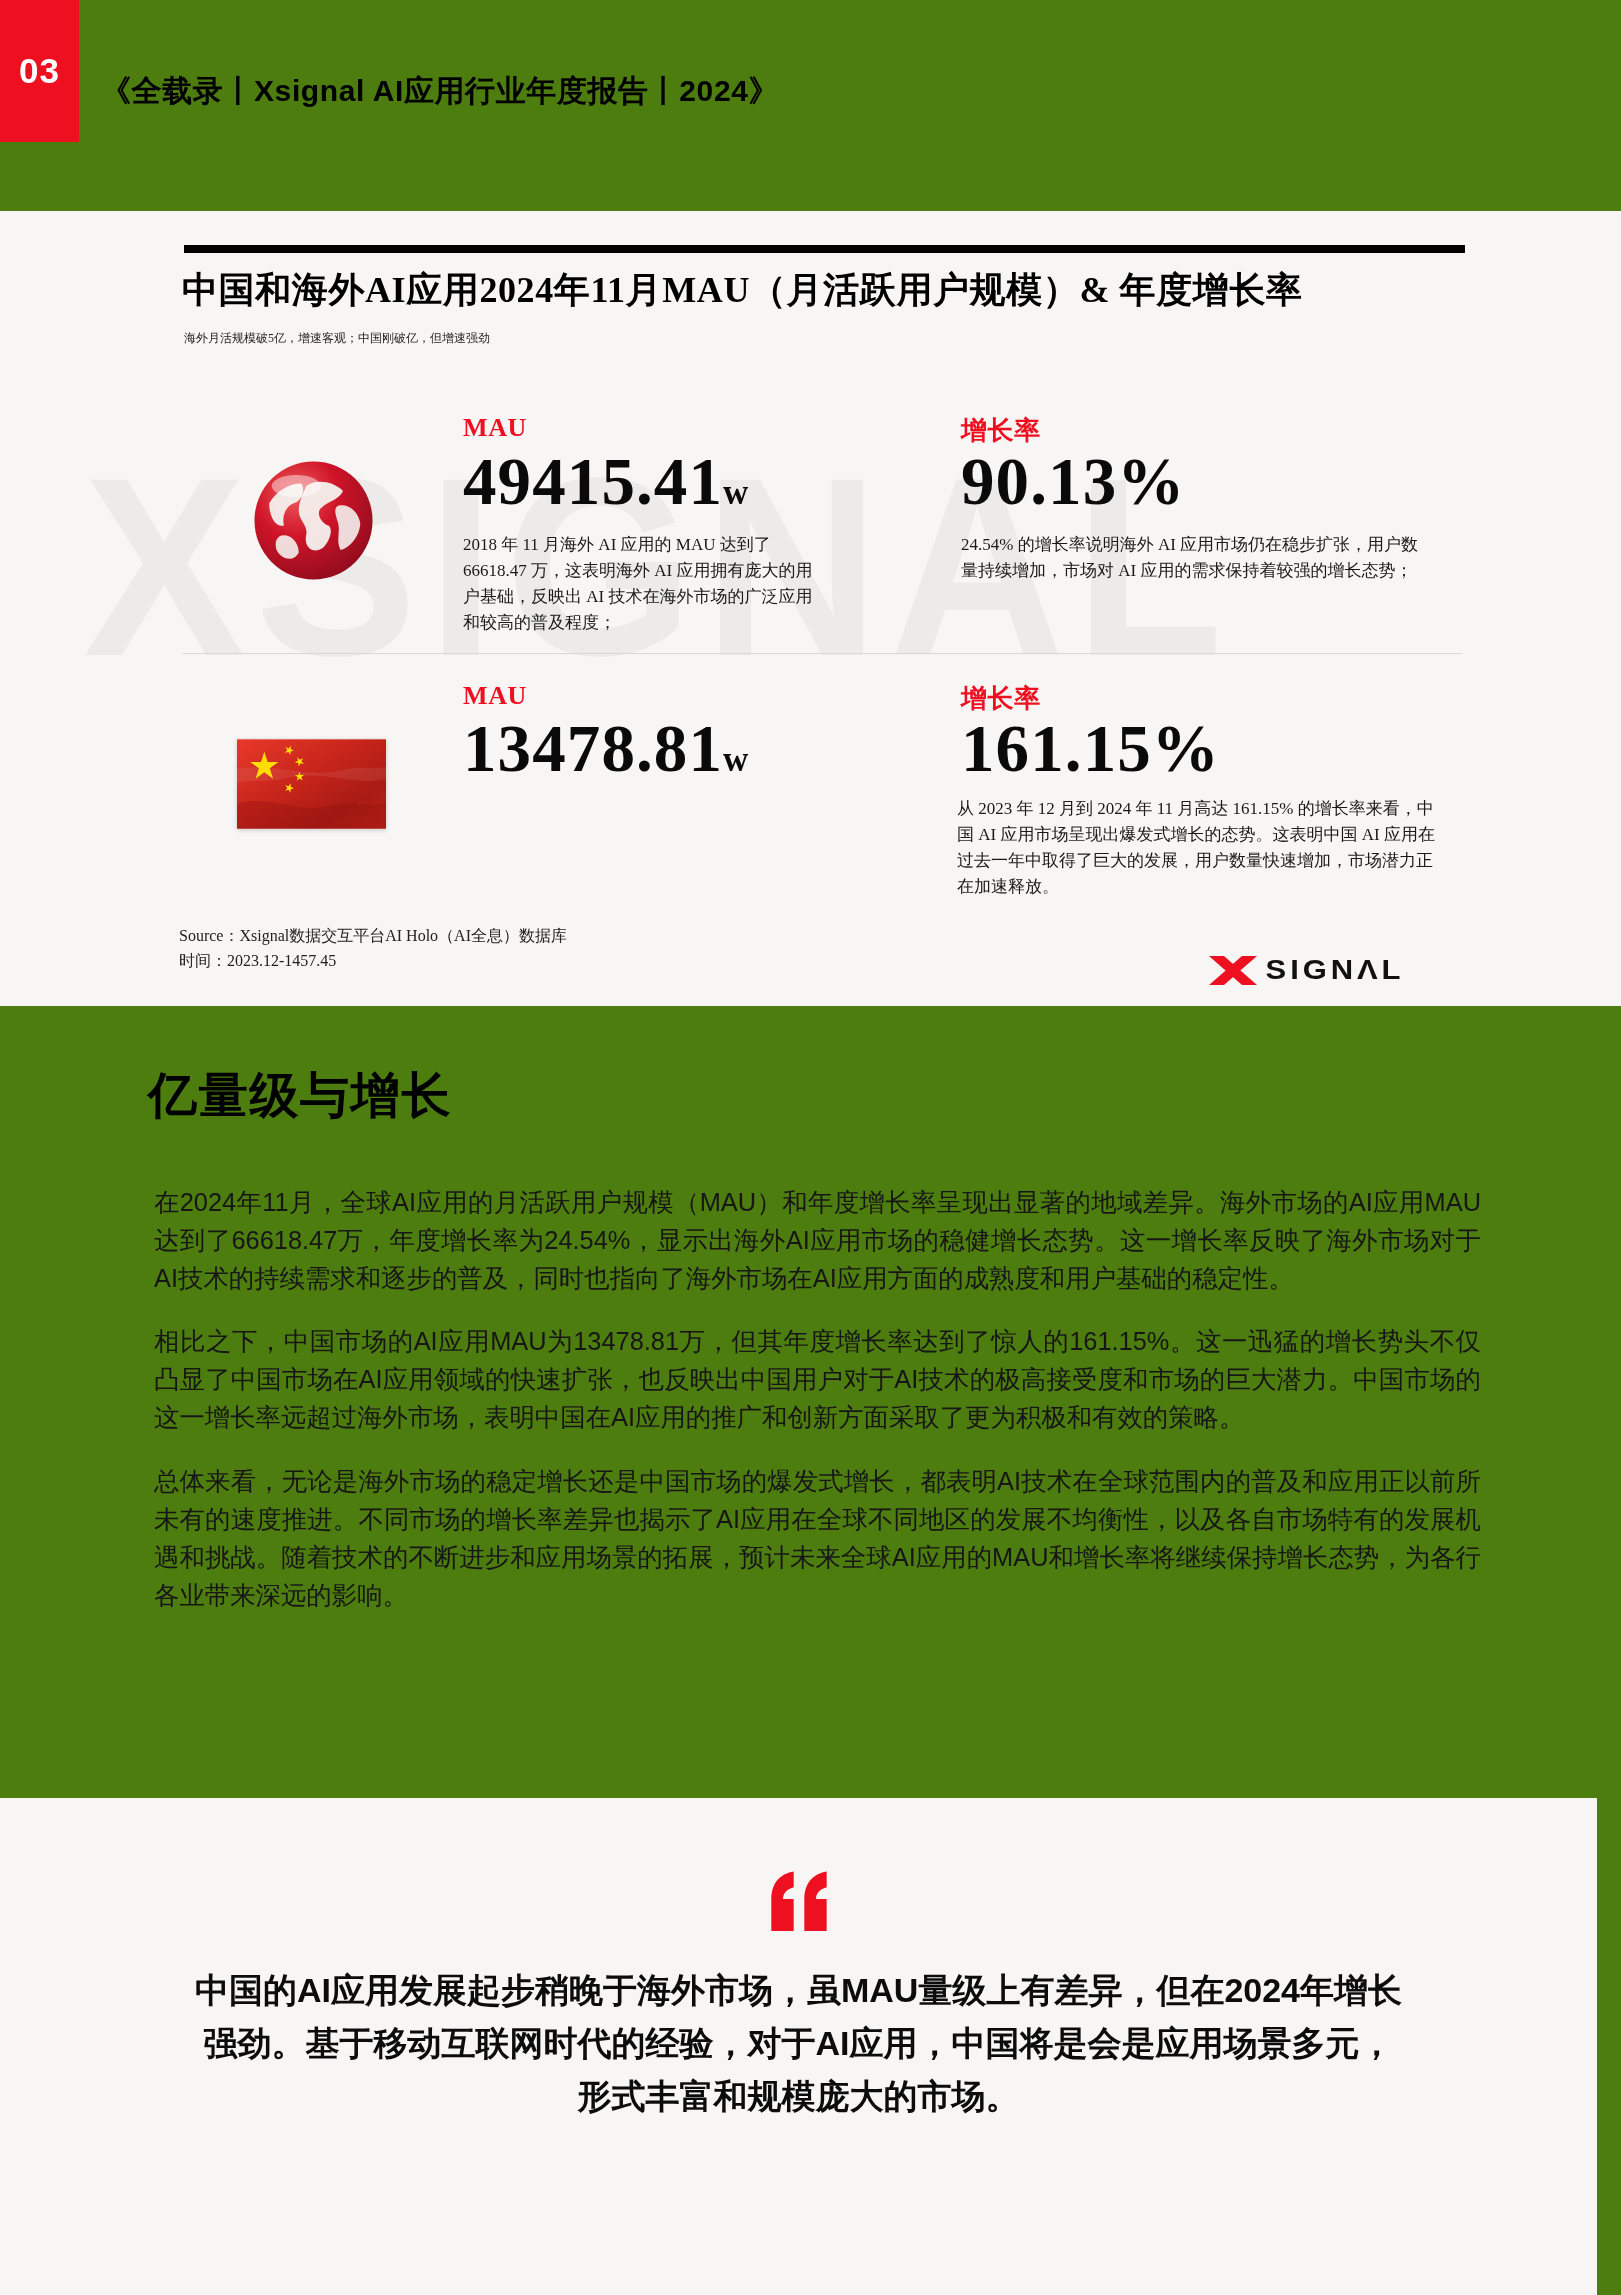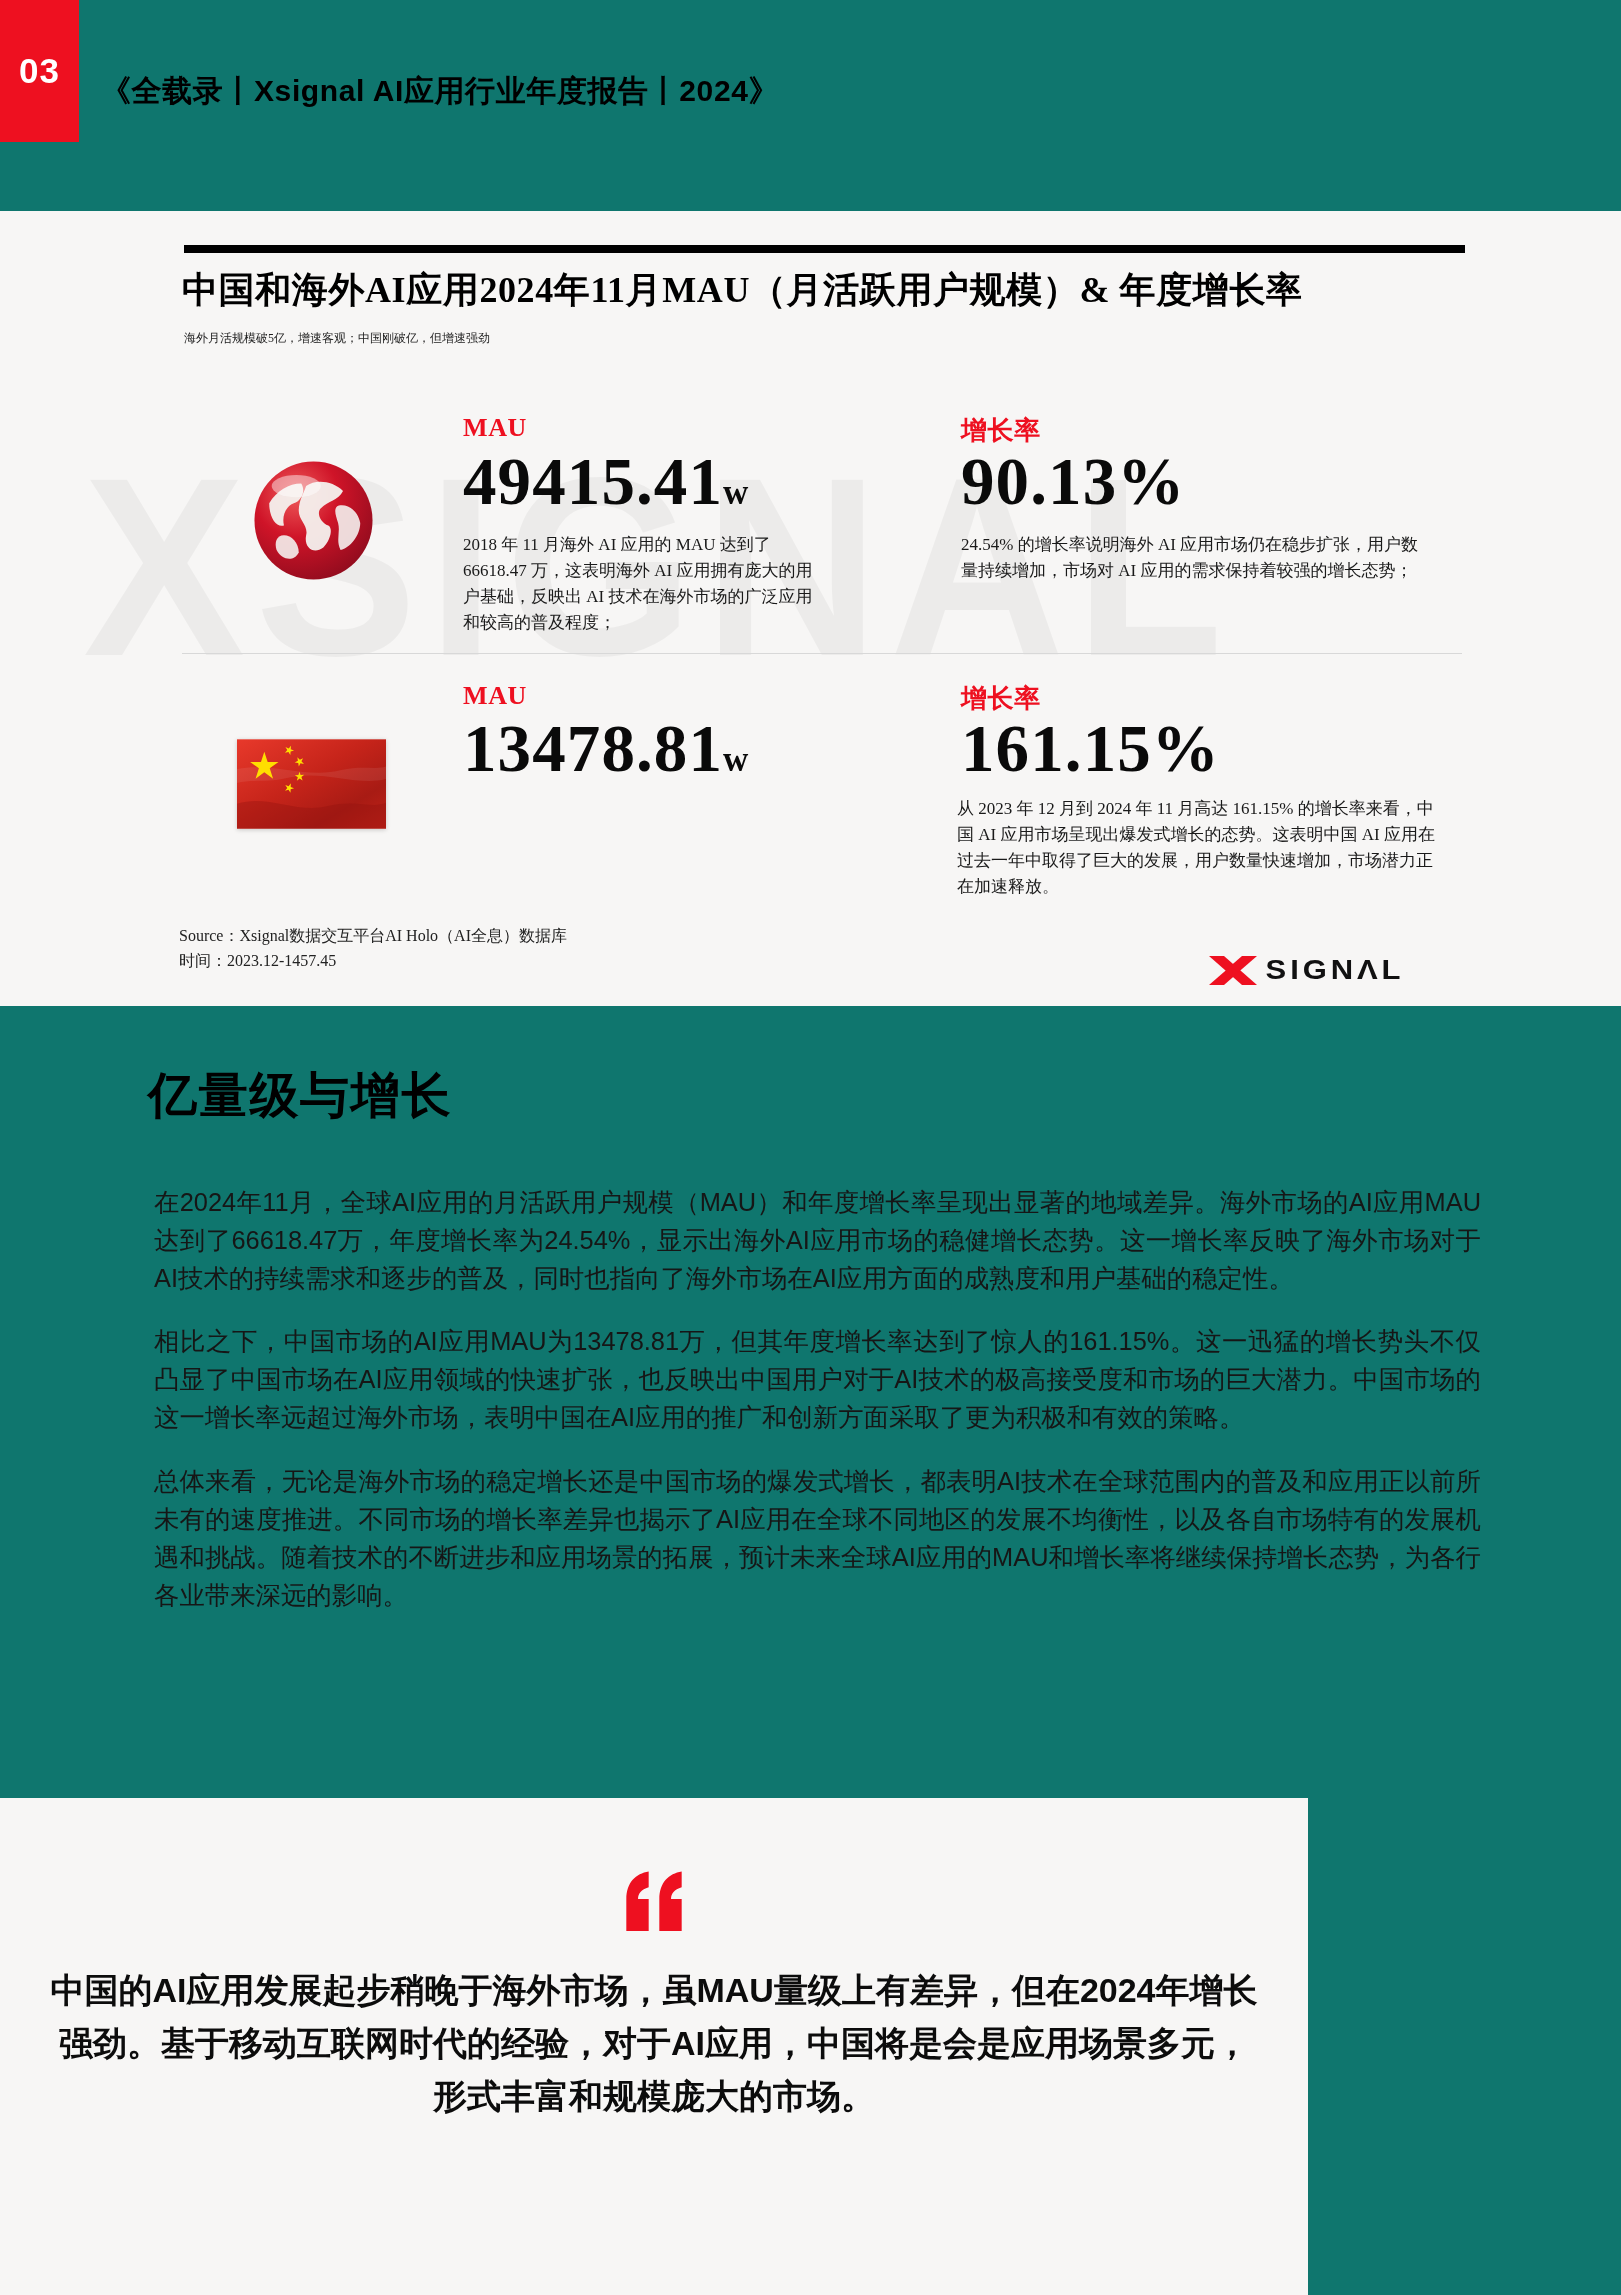--- a/index.html
+++ b/index.html
@@ -1,20 +1,20 @@
 <!DOCTYPE html>
 <html style="font-size:8.8px"><head>
 <meta charset="utf-8">
 <style>
   * { margin:0; padding:0; box-sizing:border-box; }
   html,body { background:#ffffff; }
   .page {
     position:relative;
     width:1622px; height:2295px;
-    background:#0f766e;
+    background:#4d7c0f;
     font-family:"Liberation Sans","DejaVu Sans",sans-serif;
     color:#000;
     overflow:hidden;
   }
   
   .page-num {
     position:absolute; left:0; top:0;
     width:79px; height:142px;
     background:var(--accent);
     color:#fff;
@@ -106,21 +106,21 @@
   .body-copy {
     position:absolute; left:154px; top:1183px;
     width:1327px;
     font-size:25.4px; line-height:38px; color:#161616;
     text-align:justify;
   }
   .body-copy p { margin-bottom:25.4px; }
   
   .quote-band {
     position:absolute; left:0; top:1798px;
-    width:1308px; height:497px;
+    width:1597px; height:497px;
     background:#f7f6f5;
   }
   .quote-mark {
     position:absolute; left:50%; top:72px;
     transform:translateX(-50%);
     width:66px; height:64px;
   }
   .quote-text {
     position:absolute; left:50%; top:166px;
     transform:translateX(-50%);

